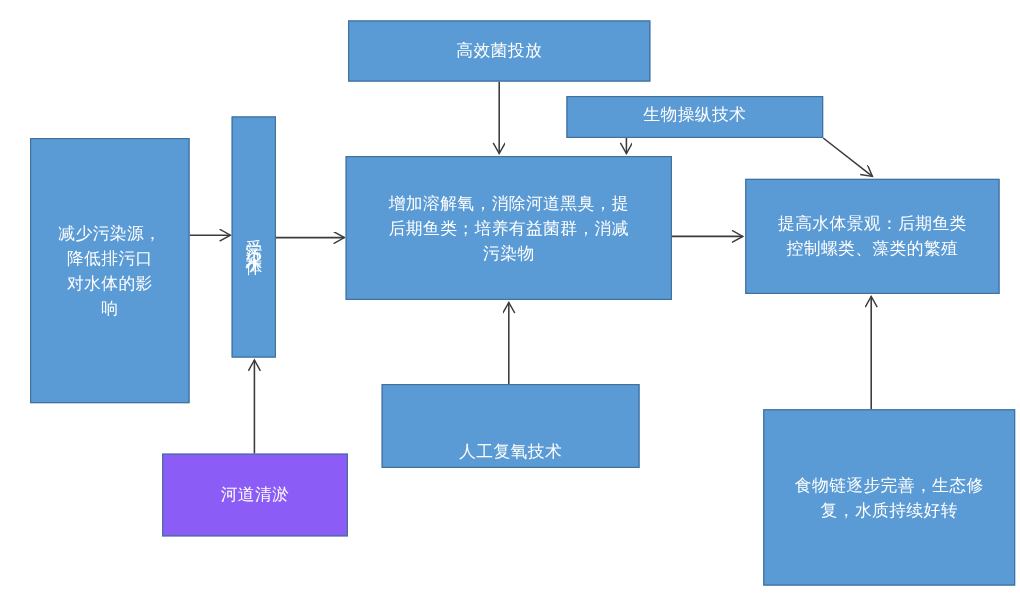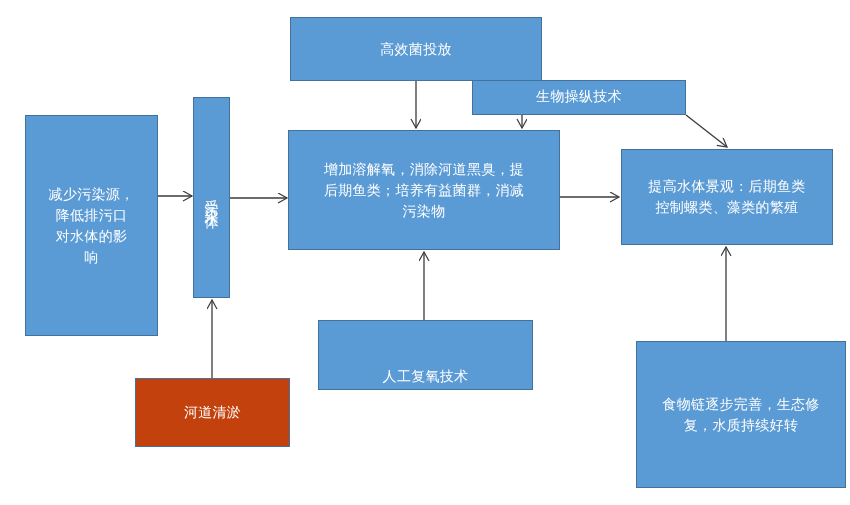--- a/index.html
+++ b/index.html
@@ -83,39 +83,39 @@
   <div id="node-layer">
       <div class="node" style="left: 25px; top: 77px; width: 133px; height: 221px; background: rgb(91, 155, 213); border-color: rgb(65, 113, 156); color: rgb(255, 255, 255); margin-top: 38px;">
         <span class="txt">减少污染源，
 降低排污口
 对水体的影
 响</span>
       </div>
       <div class="node vertical" style="left: 193px; top: 97px; width: 37px; height: 201px; background: rgb(91, 155, 213); border-color: rgb(65, 113, 156); color: rgb(255, 255, 255);">
         <span class="txt">受污染水体</span>
       </div>
-      <div class="node" style="left: 290px; top: 17px; width: 252px; height: 64px; background: rgb(91, 155, 213); border-color: rgb(65, 113, 156); color: rgb(255, 255, 255);">
+      <div class="node" style="left: 290px; top: 17px; width: 252px; height: 51px; background: rgb(91, 155, 213); border-color: rgb(65, 113, 156); color: rgb(255, 255, 255);">
         <span class="txt">高效菌投放</span>
       </div>
       <div class="node" style="left: 472px; top: 80px; width: 214px; height: 35px; background: rgb(91, 155, 213); border-color: rgb(65, 113, 156); color: rgb(255, 255, 255); font-family: Liberation Mono, monospace;">
         <span class="txt">生物操纵技术</span>
       </div>
       <div class="node" style="left: 288px; top: 130px; width: 272px; height: 120px; background: rgb(91, 155, 213); border-color: rgb(65, 113, 156); color: rgb(255, 255, 255);">
         <span class="txt">增加溶解氧，消除河道黑臭，提
 后期鱼类；培养有益菌群，消减
 污染物</span>
       </div>
       <div class="node" style="left: 621px; top: 149px; width: 212px; height: 96px; background: rgb(91, 155, 213); border-color: rgb(65, 113, 156); color: rgb(255, 255, 255);">
         <span class="txt">提高水体景观：后期鱼类
 控制螺类、藻类的繁殖</span>
       </div>
       <div class="node" style="left: 318px; top: 320px; width: 215px; height: 70px; background: rgb(91, 155, 213); border-color: rgb(65, 113, 156); color: rgb(255, 255, 255); align-items: flex-end;">
         <span class="txt">人工复氧技术</span>
       </div>
-      <div class="node" style="left: 135px; top: 378px; width: 155px; height: 69px; background: #c2410c; border-color: rgb(65, 113, 156); color: rgb(255, 255, 255);">
+      <div class="node" style="left: 135px; top: 378px; width: 155px; height: 69px; background: #8b5cf6; border-color: rgb(65, 113, 156); color: rgb(255, 255, 255);">
         <span class="txt">河道清淤</span>
       </div>
       <div class="node" style="left: 620px; top: 341px; width: 210px; height: 147px; background: rgb(91, 155, 213); border-color: rgb(65, 113, 156); color: rgb(255, 255, 255); margin-left: 16px;">
         <span class="txt">食物链逐步完善，生态修
 复，水质持续好转</span>
       </div>
     </div>
 </div>
 
 </body></html>

